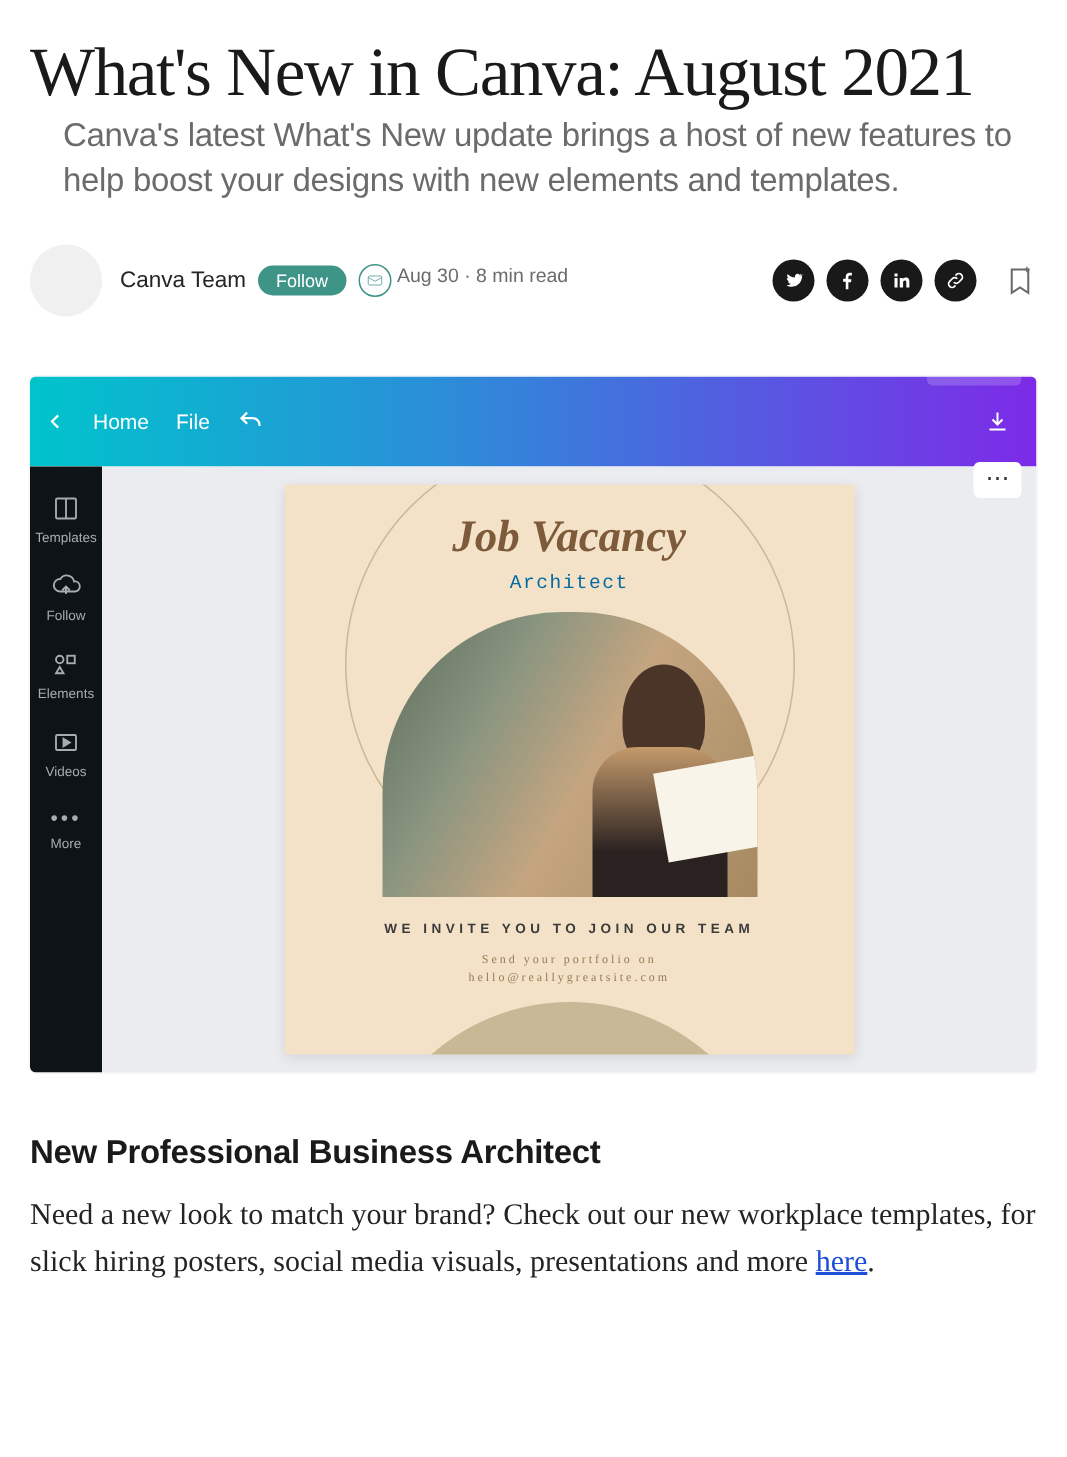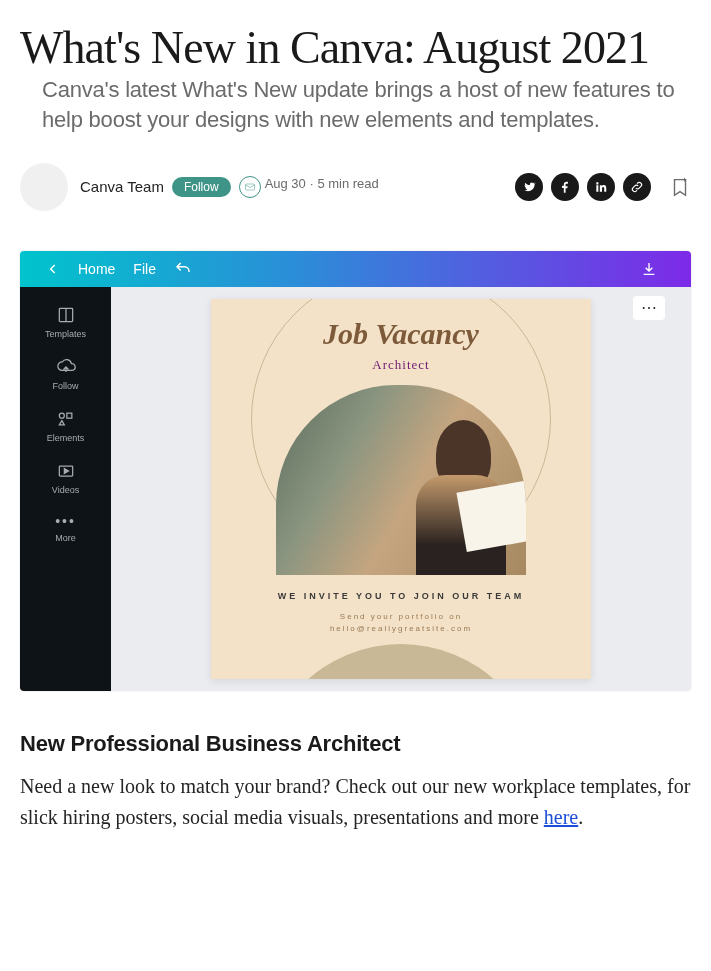--- a/index.html
+++ b/index.html
@@ -16,46 +16,46 @@
 .mail-btn { width: 22px; height: 22px; border-radius: 50%; border: 1.5px solid #3f9488; display: flex; align-items: center; justify-content: center; cursor: pointer; }
 .mail-btn svg { width: 12px; height: 12px; stroke: #3f9488; }
 .meta-line { font-size: 13px; color: #6b6b6b; }
 .share-row { display: flex; align-items: center; gap: 8px; }
 .share-circ { width: 28px; height: 28px; border-radius: 50%; background: #191919; display: flex; align-items: center; justify-content: center; cursor: pointer; }
 .share-circ svg { width: 14px; height: 14px; fill: #fff; }
 .bookmark { width: 22px; height: 22px; cursor: pointer; margin-left: 10px; }
 .bookmark svg { stroke: #6b6b6b; fill: none; stroke-width: 1.5; }
 
 .editor-shot { width: 100%; border-radius: 4px; overflow: hidden; margin-bottom: 40px; box-shadow: 0 0 0 1px rgba(0,0,0,0.04); }
-.editor-topbar { height: 36px; background: linear-gradient(90deg, #00c4cc 0%, #2a8fd8 40%, #7d2ae8 100%); display: flex; align-items: center; justify-content: space-between; padding: 0 26px; color: #fff; font-size: 14px; gap: 40px; }
+.editor-topbar { height: 60px; background: linear-gradient(90deg, #00c4cc 0%, #2a8fd8 40%, #7d2ae8 100%); display: flex; align-items: center; justify-content: space-between; padding: 0 10px; color: #fff; font-size: 14px; gap: 40px; }
 .topbar-left { display: flex; align-items: center; gap: 18px; }
 .top-ico { display: flex; align-items: center; }
 .topbar-right { display: flex; align-items: flex-end; gap: 10px; flex-direction: column; }
 .share-btn { background: rgba(255,255,255,0.18); padding: 6px 14px; border-radius: 4px; font-size: 13px; }
 .dl-btn { padding: 6px 8px; }
 .more-btn { background: #fff; color: #333; padding: 4px 8px; border-radius: 4px; font-size: 16px; line-height: 1; }
 
 .editor-body { display: flex; height: 404px; background: #ebecf0; }
-.sidebar { width: 91px; background: #0e1318; display: flex; flex-direction: column; align-items: center; padding-top: 10px; gap: 2px; }
+.sidebar { width: 48px; background: #0e1318; display: flex; flex-direction: column; align-items: center; padding-top: 10px; gap: 2px; }
 .side-item { display: flex; flex-direction: column; align-items: center; gap: 4px; color: #a8abb0; font-size: 9px; padding: 8px 0; width: 100%; cursor: pointer; }
 .side-item svg { width: 20px; height: 20px; stroke: #a8abb0; fill: none; stroke-width: 1.5; }
 .side-item.more-ico { font-size: 9px; }
 .dots-h { letter-spacing: 2px; font-size: 14px; color: #a8abb0; }
 
 .canvas-area { flex: 1; display: flex; align-items: center; justify-content: center; padding: 27px; }
 .poster { width: 380px; height: 380px; background: #f3e2c7; position: relative; overflow: hidden; font-family: Georgia, serif; text-align: center; box-shadow: 0 2px 8px rgba(0,0,0,0.1); }
 .poster-circle { position: absolute; width: 300px; height: 300px; border: 1px solid #c9b896; border-radius: 50%; left: 50%; transform: translateX(-50%); top: -30px; }
 .poster-title { position: relative; font-family: "Brush Script MT", cursive; font-size: 30px; color: #7d5a3a; margin-top: 18px; font-weight: bold; font-style: italic; }
-.poster-sub { position: relative; font-size: 13px; color: #701a75; margin-top: 6px; letter-spacing: 1px; }
+.poster-sub { position: relative; font-size: 13px; color: #0369a1; margin-top: 6px; letter-spacing: 1px; font-family: Liberation Mono, monospace; }
 .poster-img { position: relative; width: 250px; height: 190px; margin: 12px auto 0; border-radius: 120px 120px 0 0; background: linear-gradient(120deg, #5a6b5a 0%, #8a9580 30%, #c4a580 55%, #a68960 100%); overflow: hidden; }
 .poster-img::before { content: ""; position: absolute; right: 35px; top: 35px; width: 55px; height: 70px; background: #4a3528; border-radius: 50% 50% 40% 40%; }
 .poster-img::after { content: ""; position: absolute; right: 20px; bottom: 0; width: 90px; height: 100px; background: linear-gradient(#c49a6c, #2a2220 70%); border-radius: 30px 30px 0 0; }
 .poster-paper { position: absolute; right: -20px; bottom: 30px; width: 85px; height: 60px; background: #f8f4ea; transform: rotate(-10deg); z-index: 2; }
 .poster-invite { position: relative; font-family: Arial, sans-serif; font-size: 9px; letter-spacing: 3px; color: #3a3a3a; margin-top: 16px; font-weight: bold; }
-.poster-small { position: relative; font-family: Liberation Sans, sans-serif; font-size: 8px; letter-spacing: 2px; color: #9a7a56; margin-top: 10px; line-height: 1.6; }
+.poster-small { position: relative; font-family: Liberation Serif, serif; font-size: 8px; letter-spacing: 2px; color: #9a7a56; margin-top: 10px; line-height: 1.6; }
 .poster-arc { position: absolute; width: 280px; height: 280px; background: #c9b896; border-radius: 50%; left: 50%; transform: translateX(-50%); bottom: -245px; }
 
 .section-heading { font-size: 22px; font-weight: 700; color: #1a1a1a; margin-bottom: 14px; letter-spacing: -0.01em; }
 .body-text { font-family: Georgia, "Times New Roman", serif; font-size: 20px; line-height: 1.55; color: #242424; }
 .body-text a { color: #1d4ed8; text-decoration: underline; }
 </style>
 </head>
 <body>
 
 <h1 class="title">What's New in Canva: August 2021</h1>
@@ -69,21 +69,21 @@
         <span class="author-name">Canva Team</span>
         <button class="follow-btn">Follow</button>
         <span class="mail-btn">
           <svg viewBox="0 0 24 24">
               <rect x="3" y="6" width="18" height="12" rx="2" fill="none"></rect>
               <path d="M3 8l9 5 9-5" fill="none"></path>
             </svg>
         </span>
       </div>
       <div class="meta-line">
-        <span>Aug 30</span> · <span>5 min read</span>
+        <span>Aug 30</span> · <span>8 min read</span>
       </div>
     </div>
   </div>
   <div class="share-row">
     <span class="share-circ">
         <svg viewBox="0 0 24 24">
           <path d="M22 5.9c-.7.3-1.5.6-2.3.7.8-.5 1.5-1.3 1.8-2.2-.8.5-1.7.8-2.6 1-1.5-1.6-4-1.2-5 .8-.4.8-.5 1.7-.3 2.5-3.3-.2-6.2-1.7-8.2-4.2-1 1.8-.5 4 .9 5-1 0-1.4-.2-2-.5 0 1.9 1.3 3.5 3.2 3.9-.6.2-1.2.2-1.8.1.5 1.6 2 2.7 3.7 2.7-1.6 1.2-3.5 1.8-5.4 1.6 1.9 1.2 4 1.8 6.2 1.8 7.5 0 11.8-6.4 11.5-12.4.8-.6 1.5-1.3 2.1-2.1z"></path>
         </svg>
       </span>
     <span class="share-circ">

